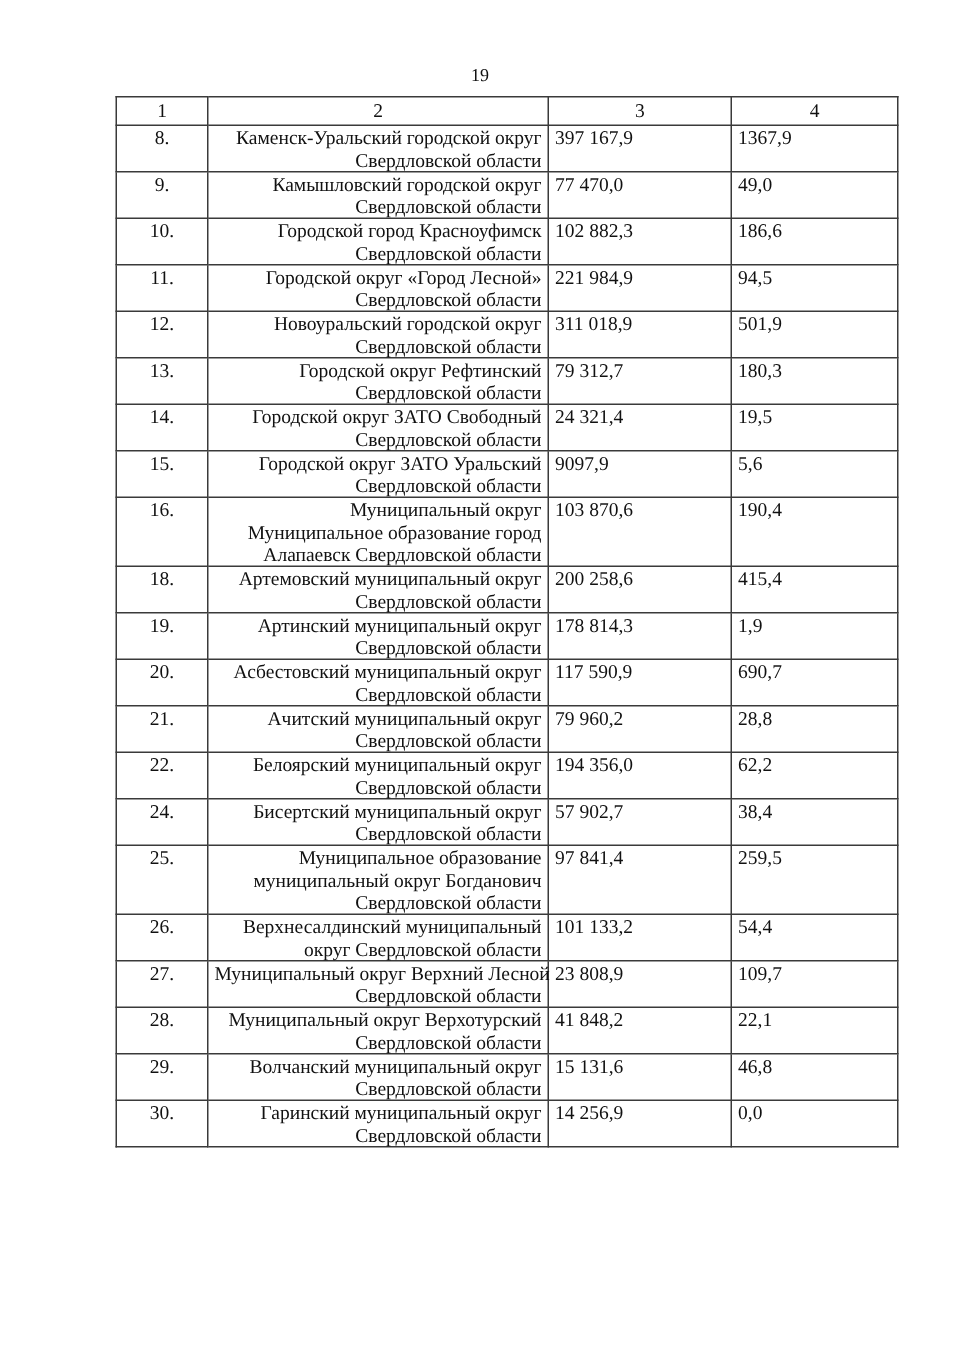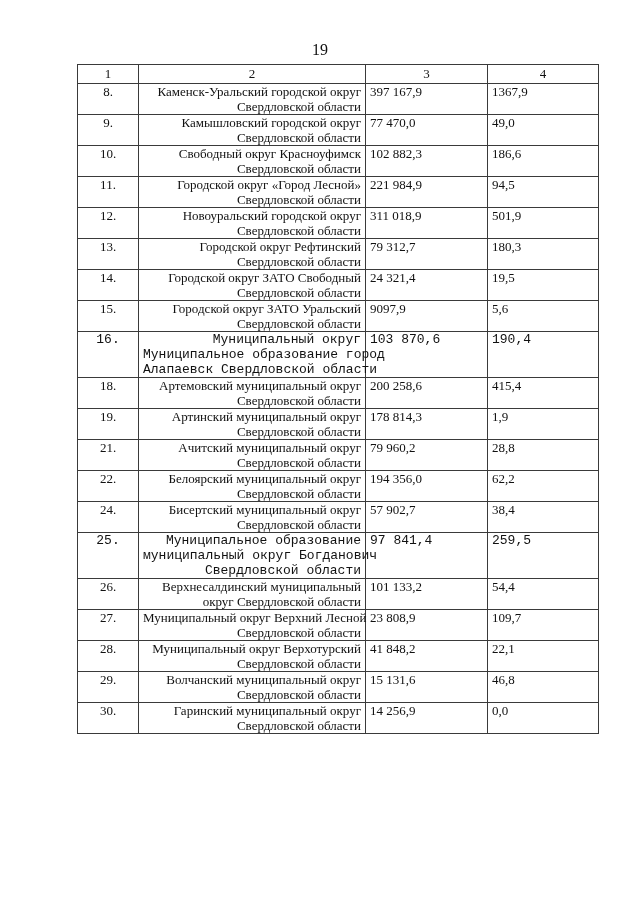--- a/index.html
+++ b/index.html
@@ -14,21 +14,21 @@
     overflow: hidden;
     font-family: "Liberation Serif", "DejaVu Serif", serif;
     color: #111;
   }
   .page-number {
     position: absolute;
     top: 40px;
     left: 0;
     width: 640px;
     text-align: center;
-    font-size: 16px;
+    font-size: 12px;
     line-height: 20px;
   }
   table.doc-table {
     position: absolute;
     top: 64px;
     left: 77px;
     width: 521px;
     border-collapse: collapse;
     table-layout: fixed;
     font-size: 13px;
@@ -50,21 +50,21 @@
     padding-bottom: 0px;
   }
   col.c1 { width: 61px; }
   col.c2 { width: 227px; }
   col.c3 { width: 122px; }
   col.c4 { width: 111px; }
   td.num { text-align: center; }
   td.name { text-align: right; padding-left: 5px; }
   td.val { text-align: left; }
   tr.r2 td { height: 29px; }
-  tr.r3 td { height: 44px; font-family: Liberation Mono, monospace; }
+  tr.r3 td { height: 44px; }
   .name-line { display: block; white-space: nowrap; }
 </style>
 </head>
 <body>
 
 <div class="page-number">19</div>
 
 <table class="doc-table">
   <colgroup>
     <col class="c1">
@@ -95,21 +95,21 @@
         <td class="name">
           <span class="name-line">Камышловский городской округ</span>
           <span class="name-line">Свердловской области</span>
         </td>
         <td class="val">77 470,0</td>
         <td class="val">49,0</td>
       </tr>
       <tr class="r2">
         <td class="num">10.</td>
         <td class="name">
-          <span class="name-line">Свободный округ Красноуфимск</span>
+          <span class="name-line">Городской город Красноуфимск</span>
           <span class="name-line">Свердловской области</span>
         </td>
         <td class="val">102 882,3</td>
         <td class="val">186,6</td>
       </tr>
       <tr class="r2">
         <td class="num">11.</td>
         <td class="name">
           <span class="name-line">Городской округ «Город Лесной»</span>
           <span class="name-line">Свердловской области</span>
@@ -173,20 +173,29 @@
         <td class="val">415,4</td>
       </tr>
       <tr class="r2">
         <td class="num">19.</td>
         <td class="name">
           <span class="name-line">Артинский муниципальный округ</span>
           <span class="name-line">Свердловской области</span>
         </td>
         <td class="val">178 814,3</td>
         <td class="val">1,9</td>
+      </tr>
+      <tr class="r2">
+        <td class="num">20.</td>
+        <td class="name">
+          <span class="name-line">Асбестовский муниципальный округ</span>
+          <span class="name-line">Свердловской области</span>
+        </td>
+        <td class="val">117 590,9</td>
+        <td class="val">690,7</td>
       </tr>
       <tr class="r2">
         <td class="num">21.</td>
         <td class="name">
           <span class="name-line">Ачитский муниципальный округ</span>
           <span class="name-line">Свердловской области</span>
         </td>
         <td class="val">79 960,2</td>
         <td class="val">28,8</td>
       </tr>

